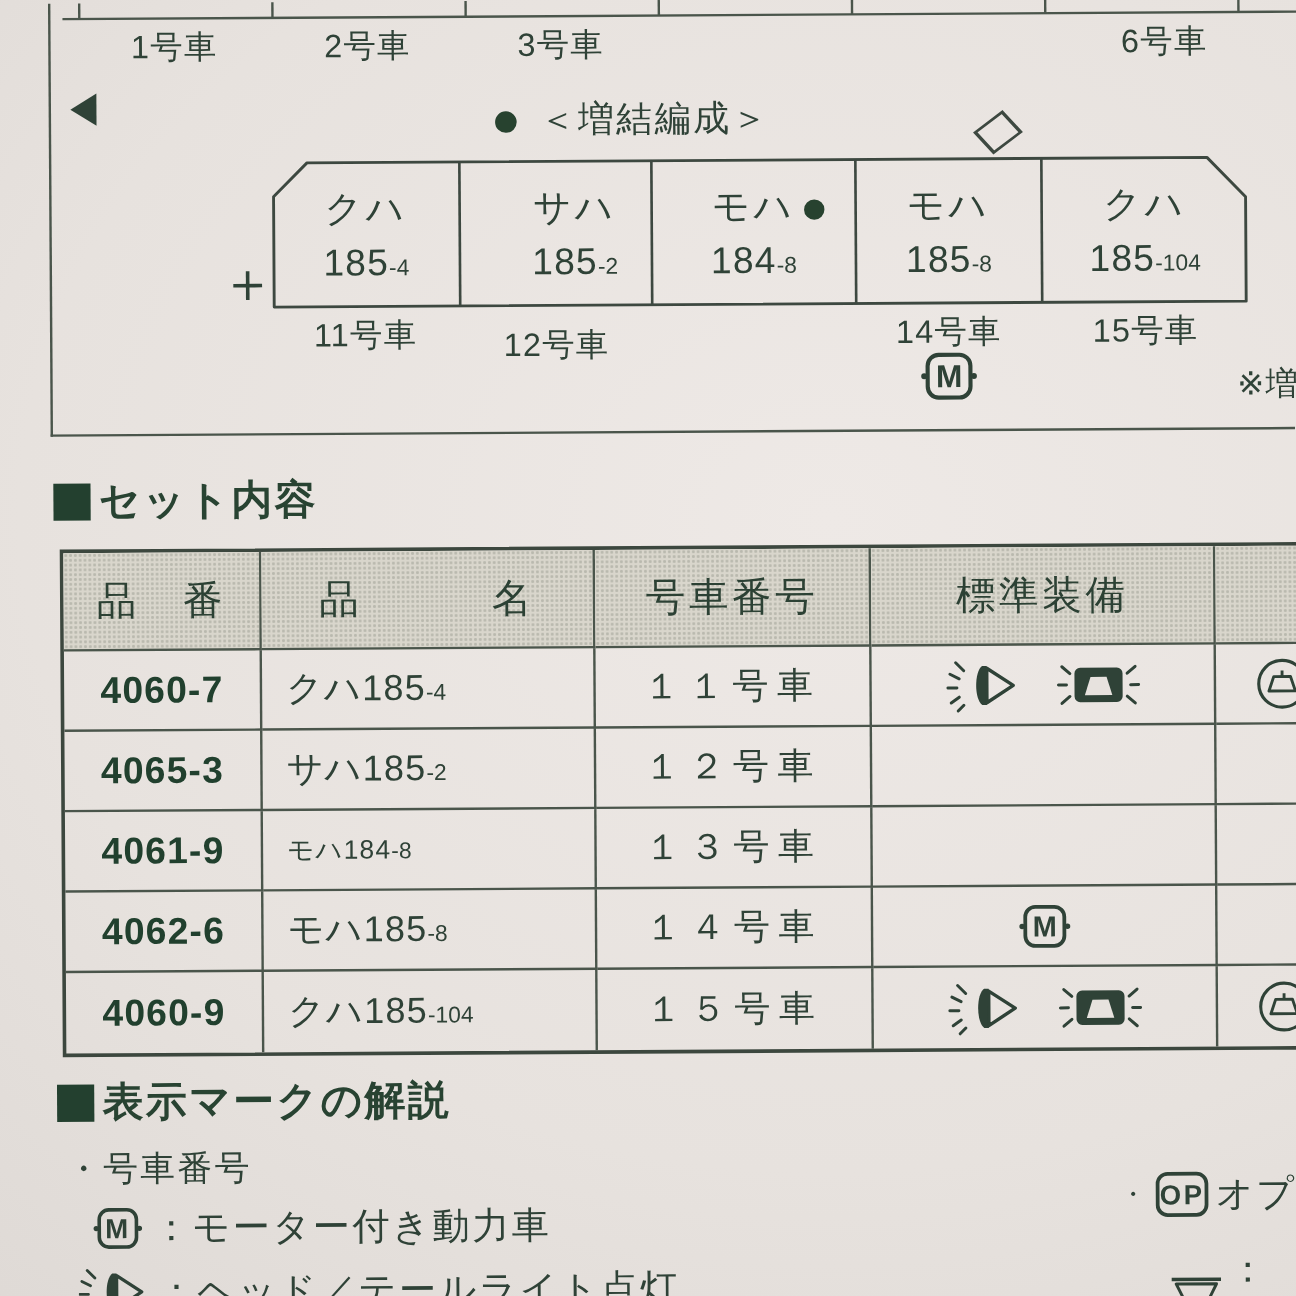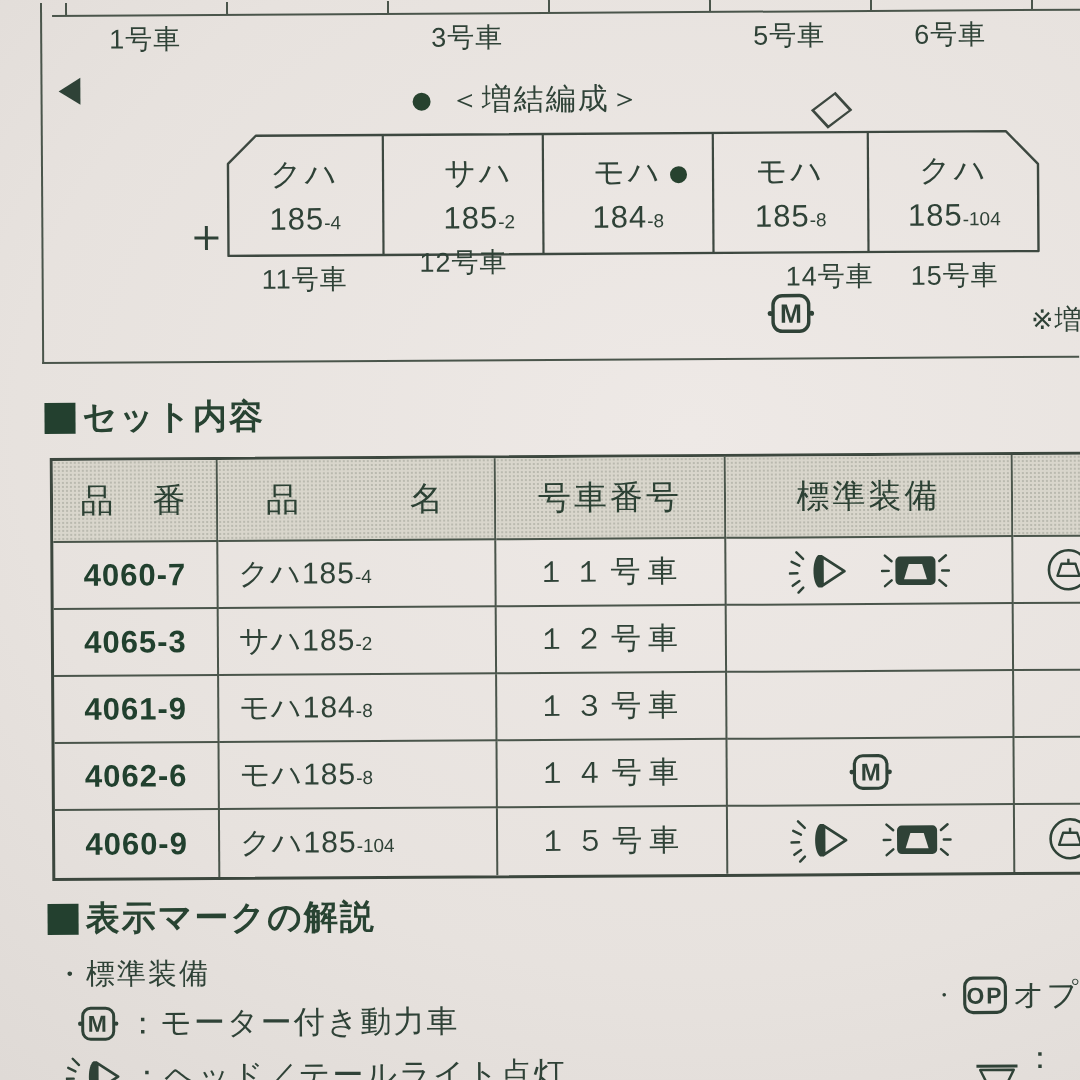--- a/index.html
+++ b/index.html
@@ -117,23 +117,23 @@
   <div class="abs hline" style="left:55px;top:12px;width:1030px;"></div>
   <div class="abs vline" style="left:68px;top:0;height:13px;"></div>
   <div class="abs vline" style="left:229px;top:0;height:13px;"></div>
   <div class="abs vline" style="left:390px;top:0;height:13px;"></div>
   <div class="abs vline" style="left:551px;top:0;height:13px;"></div>
   <div class="abs vline" style="left:712px;top:0;height:13px;"></div>
   <div class="abs vline" style="left:873px;top:0;height:13px;"></div>
   <div class="abs vline" style="left:1034px;top:0;height:13px;"></div>
 
   <div class="abs carlabel" style="left:83px;top:19px;">1号車</div>
+  <div class="abs carlabel" style="left:244px;top:19px;">2号車</div>
   <div class="abs carlabel" style="left:405px;top:19px;">3号車</div>
-  <div class="abs carlabel" style="left:727px;top:19px;">5号車</div>
-  <div class="abs carlabel" style="left:888px;top:19px;">6号車</div>
+  <div class="abs carlabel" style="left:908px;top:19px;">6号車</div>
 
   <div class="abs vline" style="left:43px;top:0;height:361px;"></div>
   <div class="abs hline" style="left:43px;top:359px;width:1037px;"></div>
 
   <div class="abs dest" style="left:60px;top:74px;">
     <svg width="25" height="29">
           <use href="#i-tri-left"></use>
         </svg>
   </div>
   <div class="abs dot" style="left:415px;top:92px;"></div>
@@ -187,22 +187,22 @@
           <span class="num">185</span>
           <span class="sfx">-104</span>
         </span>
   </div>
 
   <svg class="abs" style="left:194px;top:222px;" width="28" height="28">
         <use href="#i-plus"></use>
       </svg>
 
   <div class="abs carlabel" style="left:241px;top:260px;">11号車</div>
-  <div class="abs carlabel" style="left:400px;top:244px;">12号車</div>
-  <div class="abs carlabel" style="left:766px;top:260px;">14号車</div>
+  <div class="abs carlabel" style="left:400px;top:269px;">12号車</div>
+  <div class="abs carlabel" style="left:727px;top:260px;">14号車</div>
   <div class="abs carlabel" style="left:891px;top:260px;text-align:center;">15号車</div>
 
   <svg class="abs" style="left:767px;top:292px;" width="50" height="46">
         <use href="#i-motor"></use>
       </svg>
 
   <div class="abs note" style="left:1032px;top:305px;">※増</div>
 
   <div class="abs h1" style="left:45px;top:392px;">
     <span class="sq"></span>
@@ -254,21 +254,21 @@
       <div class="tcell stdcell"></div>
       <div class="tcell optcell">
         <span class="paren">（</span>
       </div>
     </div>
 
     <div class="trow">
       <div class="tcell partno">4061-9</div>
       <div class="tcell namecell">
         <span class="numline">
-              <span class="num" style="font-size:30px">モハ184</span>
+              <span class="num" style="font-size:22px">モハ184</span>
               <span class="sfx">-8</span>
             </span>
       </div>
       <div class="tcell carcell">１３号車</div>
       <div class="tcell stdcell"></div>
       <div class="tcell optcell"></div>
     </div>
 
     <div class="trow">
       <div class="tcell partno">4062-6</div>
@@ -310,21 +310,21 @@
             </svg>
       </div>
     </div>
   </div>
 
   <div class="abs h1" style="left:45px;top:893px;">
     <span class="sq"></span>
     <span>表示マークの解説</span>
   </div>
 
-  <div class="abs legend-sub" style="left:52px;top:952px;">・標準装備</div>
+  <div class="abs legend-sub" style="left:52px;top:952px;">・号車番号</div>
 
   <div class="abs legend-line" style="left:74px;top:1000px;">
     <svg width="42" height="40">
           <use href="#i-motor"></use>
         </svg>
     <span>：モーター付き動力車</span>
   </div>
 
   <div class="abs legend-line" style="left:62px;top:1052px;">
     <svg width="58" height="44">

